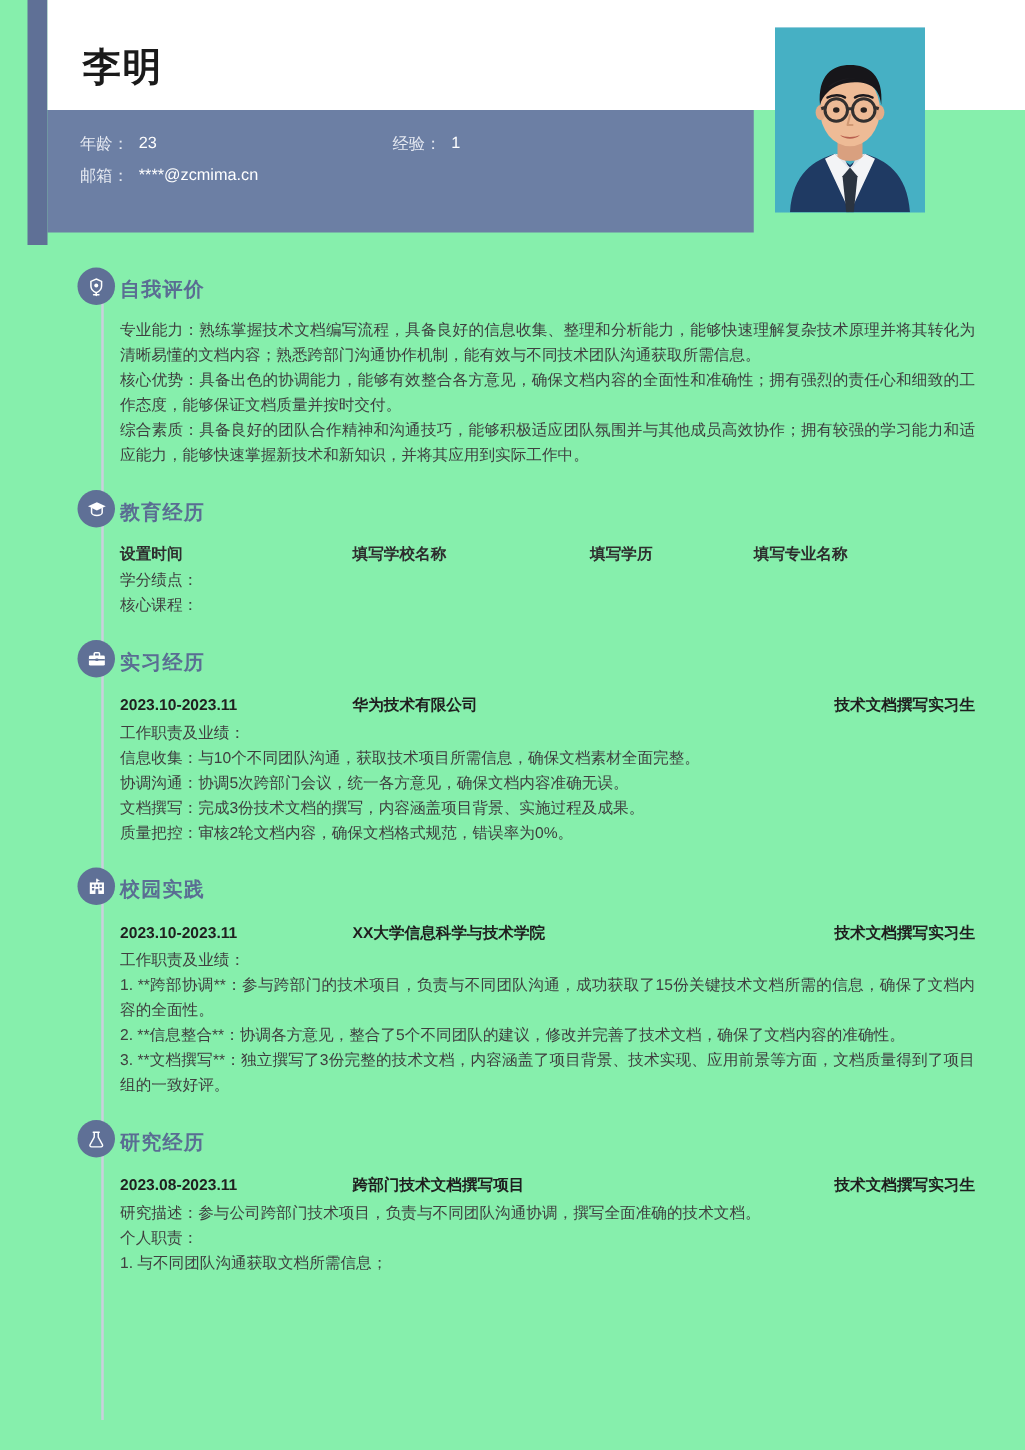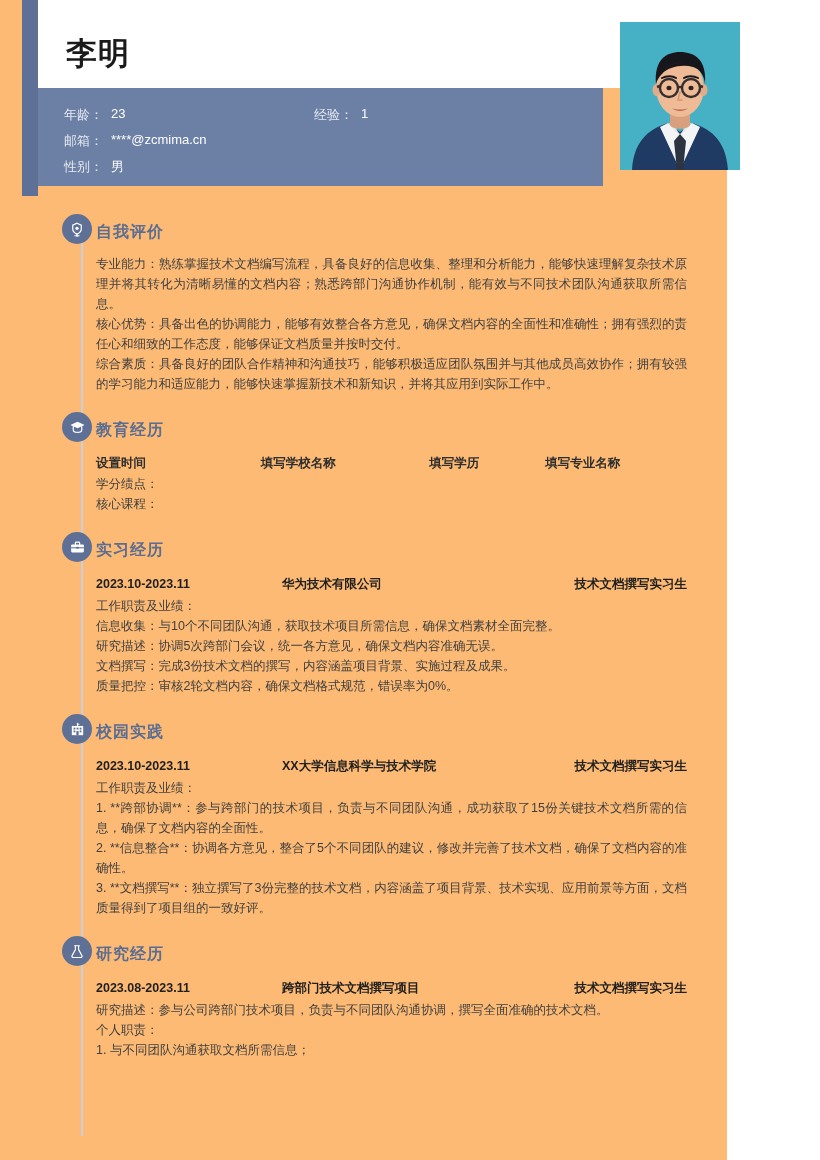--- a/index.html
+++ b/index.html
@@ -11,23 +11,23 @@
     width: 820px;
     height: 1160px;
     font-family: "Liberation Sans", "DejaVu Sans", sans-serif;
     color: #3b3b3b;
     overflow: hidden;
     position: relative;
   }
 
   .page {
     position: relative;
-    width: 727px;
+    width: 820px;
     height: 1160px;
-    background: #fdba74;
+    background: #86efac;
   }
 
   
   .header {
     position: relative;
     height: 196px;
   }
   .header-accent-bar {
     position: absolute;
     left: 22px;
@@ -229,27 +229,20 @@
           </div>
         </div>
 
         <div class="info-row">
           <div class="info-cell col2">
             <span class="info-label">邮箱：</span>
             <span class="info-value">****@zcmima.cn</span>
           </div>
         </div>
 
-        <div class="info-row">
-          <div class="info-cell col1">
-            <span class="info-label">性别：</span>
-            <span class="info-value">男</span>
-          </div>
-          <div class="info-cell col2"></div>
-        </div>
 
       </div>
     </div>
 
     <div class="photo">
       <svg width="120" height="148" viewBox="0 0 120 148">
         <rect x="0" y="0" width="120" height="148" fill="#46b0c4"></rect>
 
         <path d="M12 148 C14 116 32 106 48 101 L60 110 L72 101 C88 106 106 116 108 148 Z" fill="#1f3a63"></path>
 
@@ -355,21 +348,21 @@
     </div>
     <div class="section-body">
       <div class="exp-row">
         <div class="exp-date">2023.10-2023.11</div>
         <div class="exp-org">华为技术有限公司</div>
         <div class="exp-role">技术文档撰写实习生</div>
       </div>
       <div class="exp-lines">
         <p class="para">工作职责及业绩：</p>
         <p class="para">信息收集：与10个不同团队沟通，获取技术项目所需信息，确保文档素材全面完整。</p>
-        <p class="para">研究描述：协调5次跨部门会议，统一各方意见，确保文档内容准确无误。</p>
+        <p class="para">协调沟通：协调5次跨部门会议，统一各方意见，确保文档内容准确无误。</p>
         <p class="para">文档撰写：完成3份技术文档的撰写，内容涵盖项目背景、实施过程及成果。</p>
         <p class="para">质量把控：审核2轮文档内容，确保文档格式规范，错误率为0%。</p>
       </div>
     </div>
   </div>
 
   <div class="sp-16"></div>
 
   <div class="section">
     <div class="section-head">

